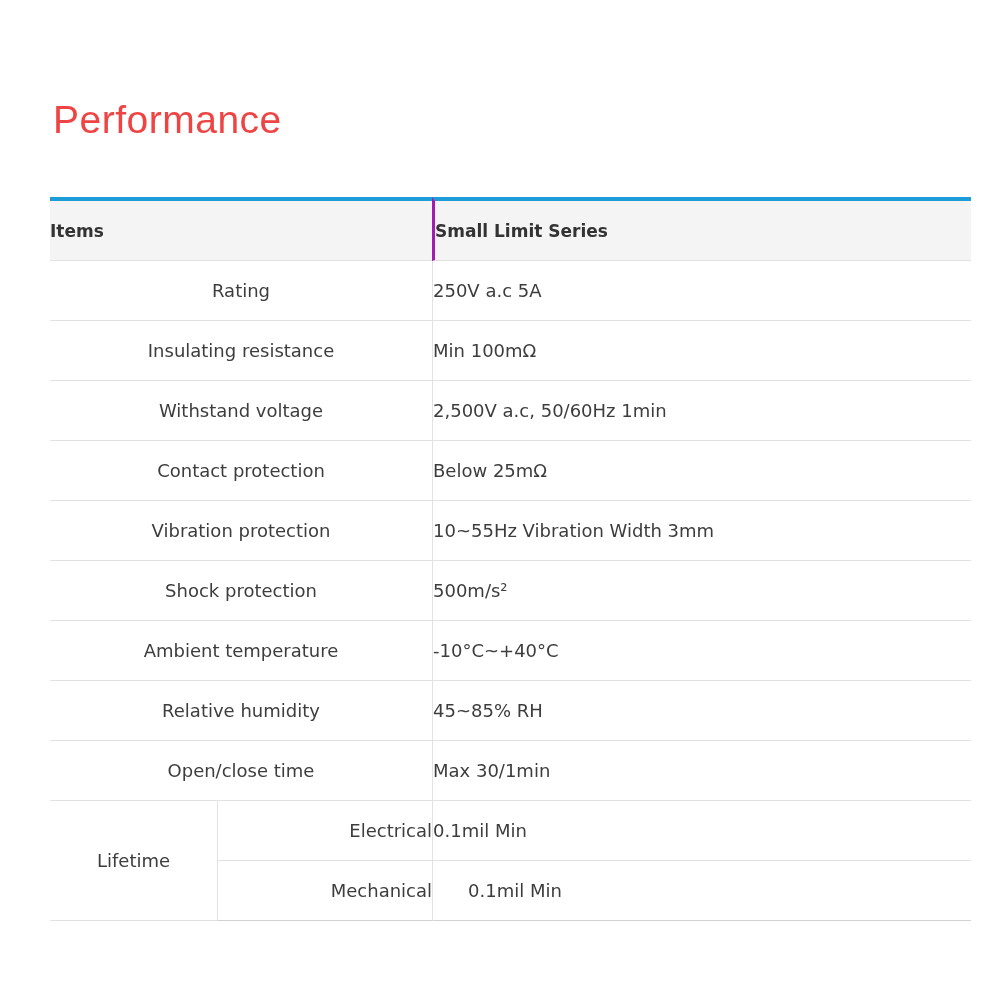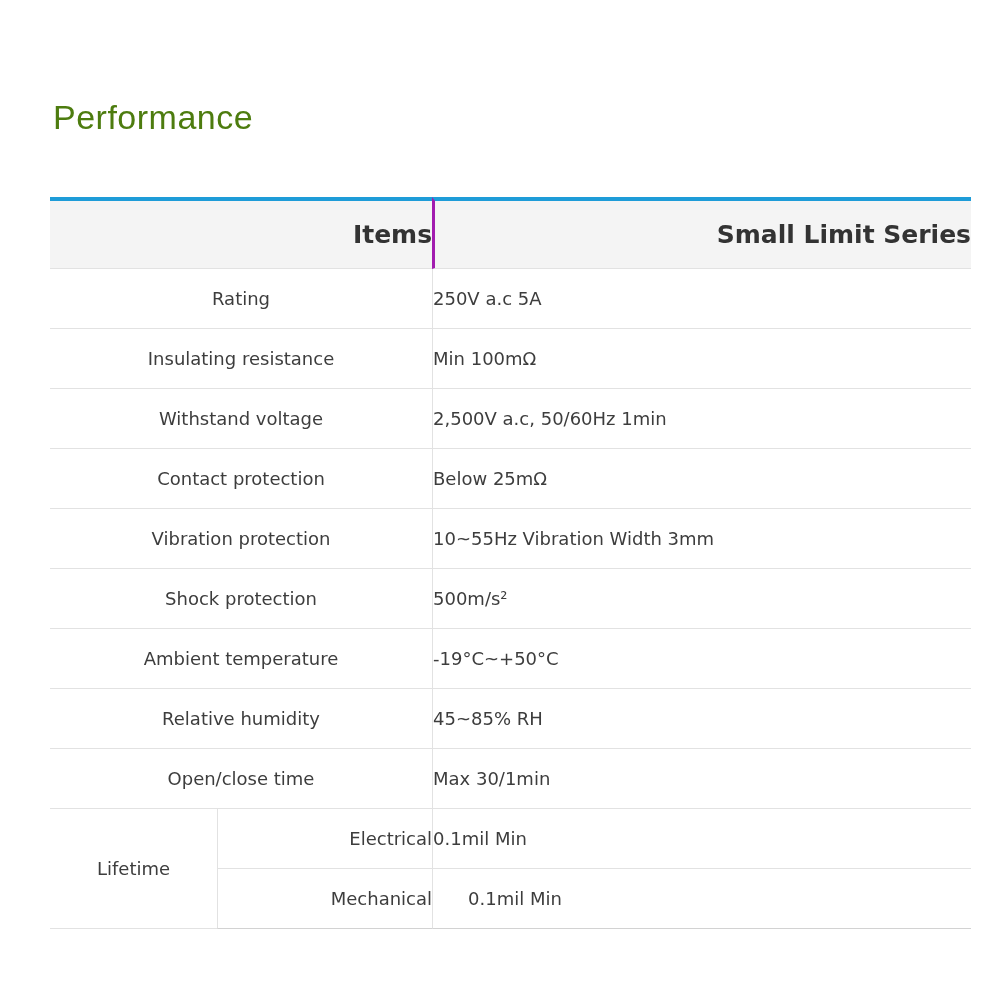--- a/index.html
+++ b/index.html
@@ -14,51 +14,51 @@
     background: #ffffff;
     overflow: hidden;
     font-family: "DejaVu Sans", sans-serif;
   }
   .page-title {
     position: absolute;
     left: 53px;
     top: 98px;
     margin: 0;
     font-family: "Liberation Sans", sans-serif;
-    font-size: 34px;
+    font-size: 39px;
     font-weight: 500;
-    color: #4d7c0f;
+    color: #ef4444;
     letter-spacing: 0.5px;
   }
   table.spec {
     position: absolute;
     left: 50px;
     top: 197px;
     width: 921px;
     border-collapse: separate;
     border-spacing: 0;
     table-layout: fixed;
     font-family: "DejaVu Sans", sans-serif;
     font-size: 18px;
     color: #3d3d3d;
   }
   col.c1 { width: 167px; }
   col.c2 { width: 215px; }
   col.c3 { width: 539px; }
 
   table.spec th {
-    height: 72px;
+    height: 64px;
     box-sizing: border-box;
     background: var(--header_bg, #f4f4f4);
     border-top: 4px solid var(--accent, #1e9cd8);
     border-bottom: 1px solid var(--border, #e2e2e2);
-    font-size: 25px;
+    font-size: 17px;
     font-weight: bold;
     color: #333333;
-    text-align: right;
+    text-align: left;
     padding: 0;
   }
   table.spec th.th-series {
     border-left: 3px solid #a21caf;
   }
   table.spec td {
     height: 60px;
     box-sizing: border-box;
     background: #ffffff;
     border-bottom: 1px solid var(--border, #e2e2e2);
@@ -126,21 +126,21 @@
       <tr>
         <td colspan="2" class="item">Vibration protection</td>
         <td class="value">10~55Hz Vibration Width 3mm</td>
       </tr>
       <tr>
         <td colspan="2" class="item">Shock protection</td>
         <td class="value">500m/s²</td>
       </tr>
       <tr>
         <td colspan="2" class="item">Ambient temperature</td>
-        <td class="value">-19°C~+50°C</td>
+        <td class="value">-10°C~+40°C</td>
       </tr>
       <tr>
         <td colspan="2" class="item">Relative humidity</td>
         <td class="value">45~85% RH</td>
       </tr>
       <tr>
         <td colspan="2" class="item">Open/close time</td>
         <td class="value">Max 30/1min</td>
       </tr>
       <tr>

